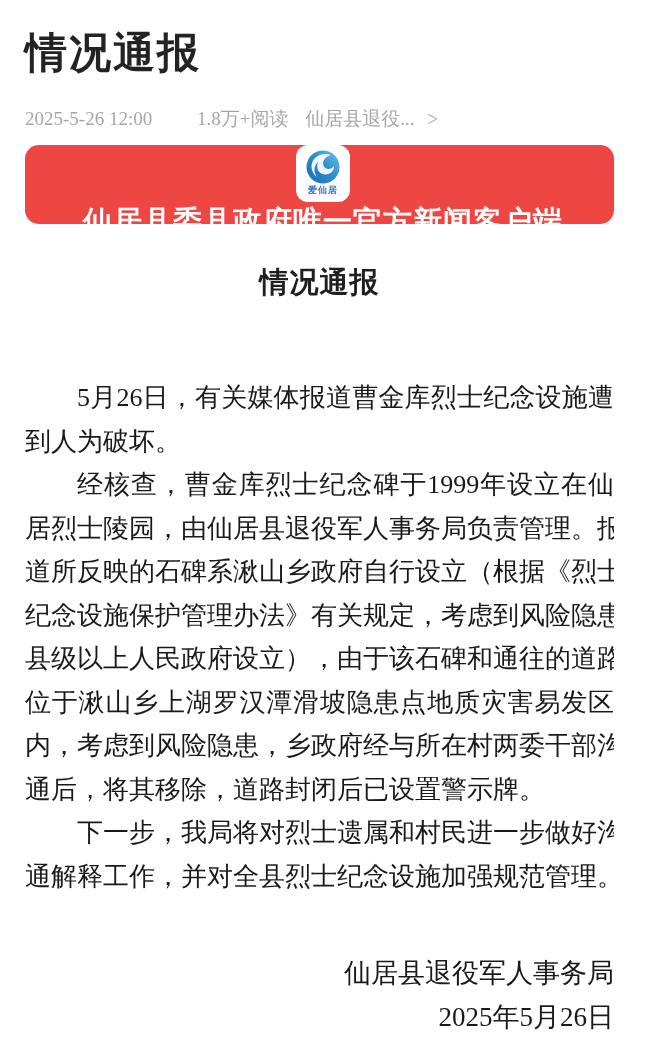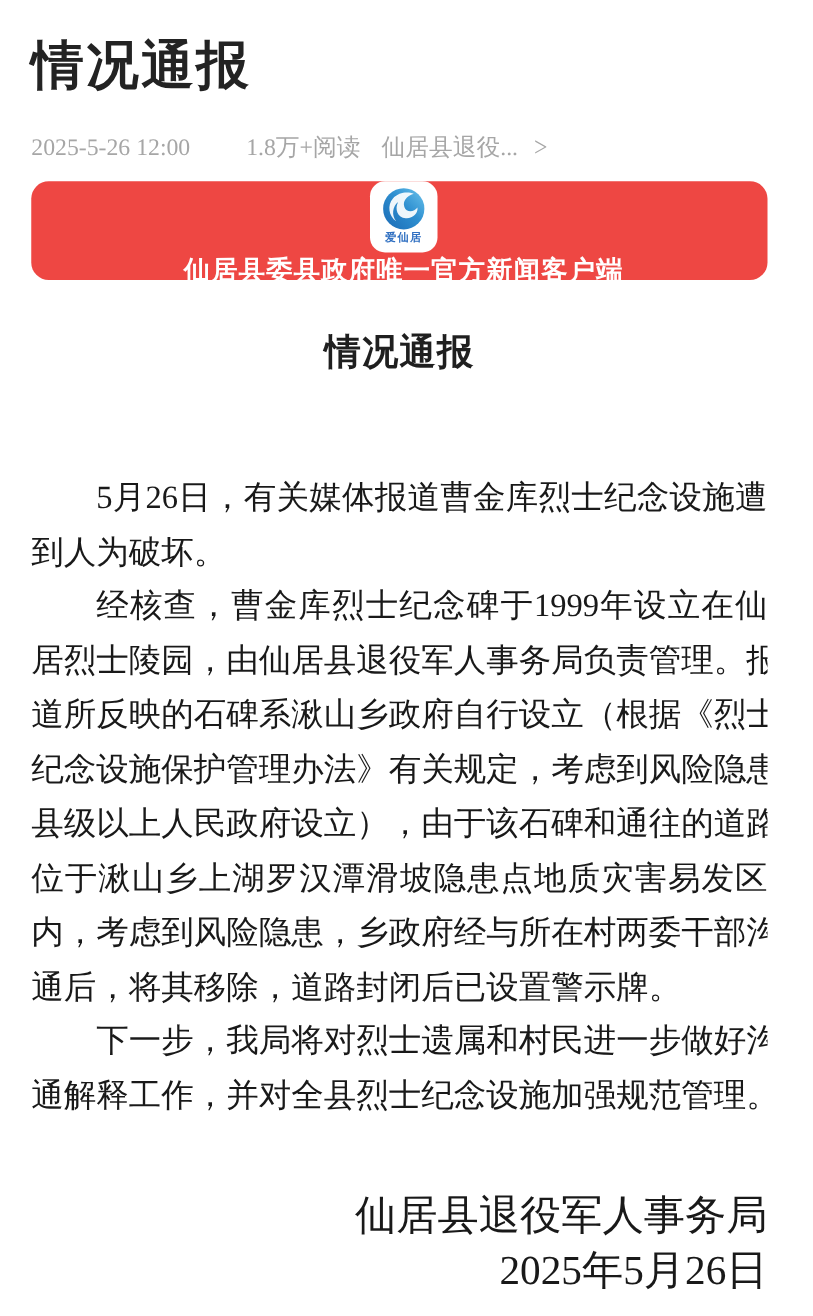--- a/index.html
+++ b/index.html
@@ -67,21 +67,21 @@
     font-weight: bold;
     color: #2f6fc1;
     letter-spacing: 1px;
     white-space: nowrap;
   }
   .banner-text {
     flex: 1;
     text-align: center;
     font-family: "Liberation Sans", sans-serif;
     font-weight: bold;
-    font-size: 21px;
+    font-size: 29px;
     color: #ffffff;
     letter-spacing: 1px;
     white-space: nowrap;
   }
 
   
   .notice-heading {
     margin: 41px 0 0 0;
     text-align: center;
     font-size: 29px;
@@ -101,21 +101,21 @@
     overflow: hidden;
     white-space: nowrap;
   }
   .line.full { text-align-last: justify; }
   .line.first { text-indent: 2em; }
   .line.last { text-align-last: left; }
 
   .sig-block {
     margin-top: 54px;
     text-align: right;
-    font-size: 33px;
+    font-size: 27px;
     line-height: 43.5px;
     color: #191919;
   }
 </style>
 </head>
 <body>
 
 <div class="page">
 
   <h1 class="page-title">情况通报</h1>

